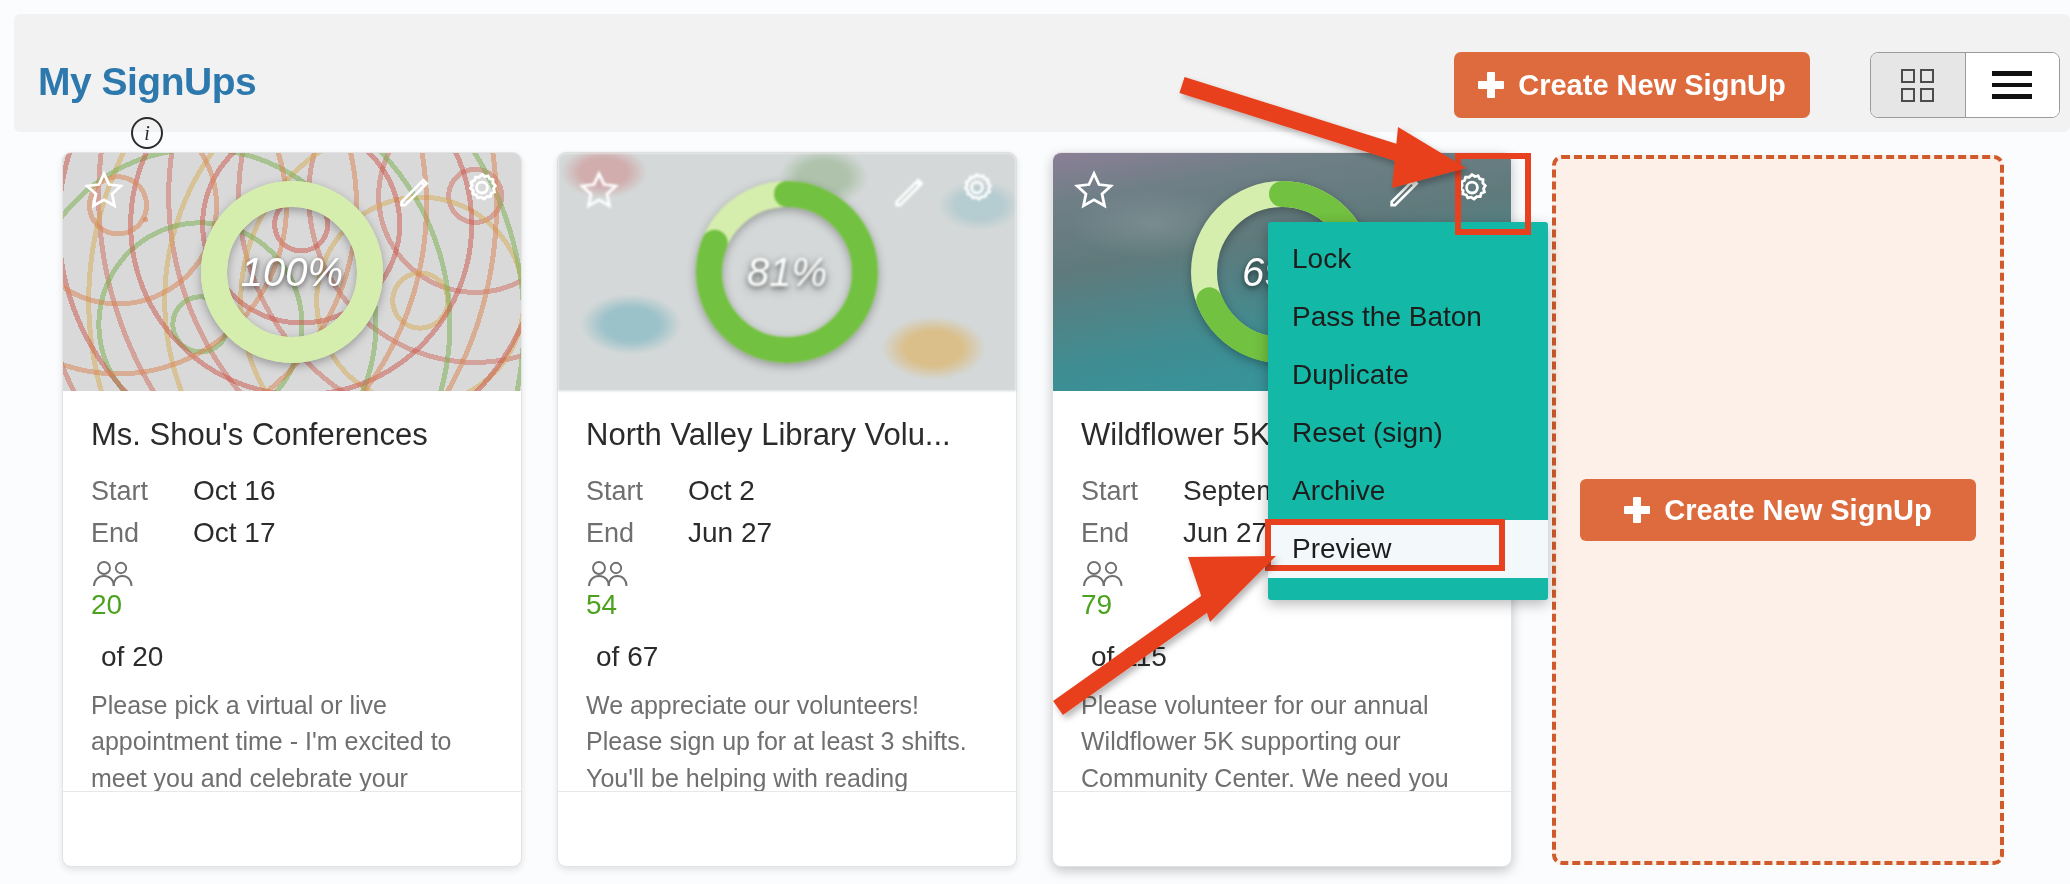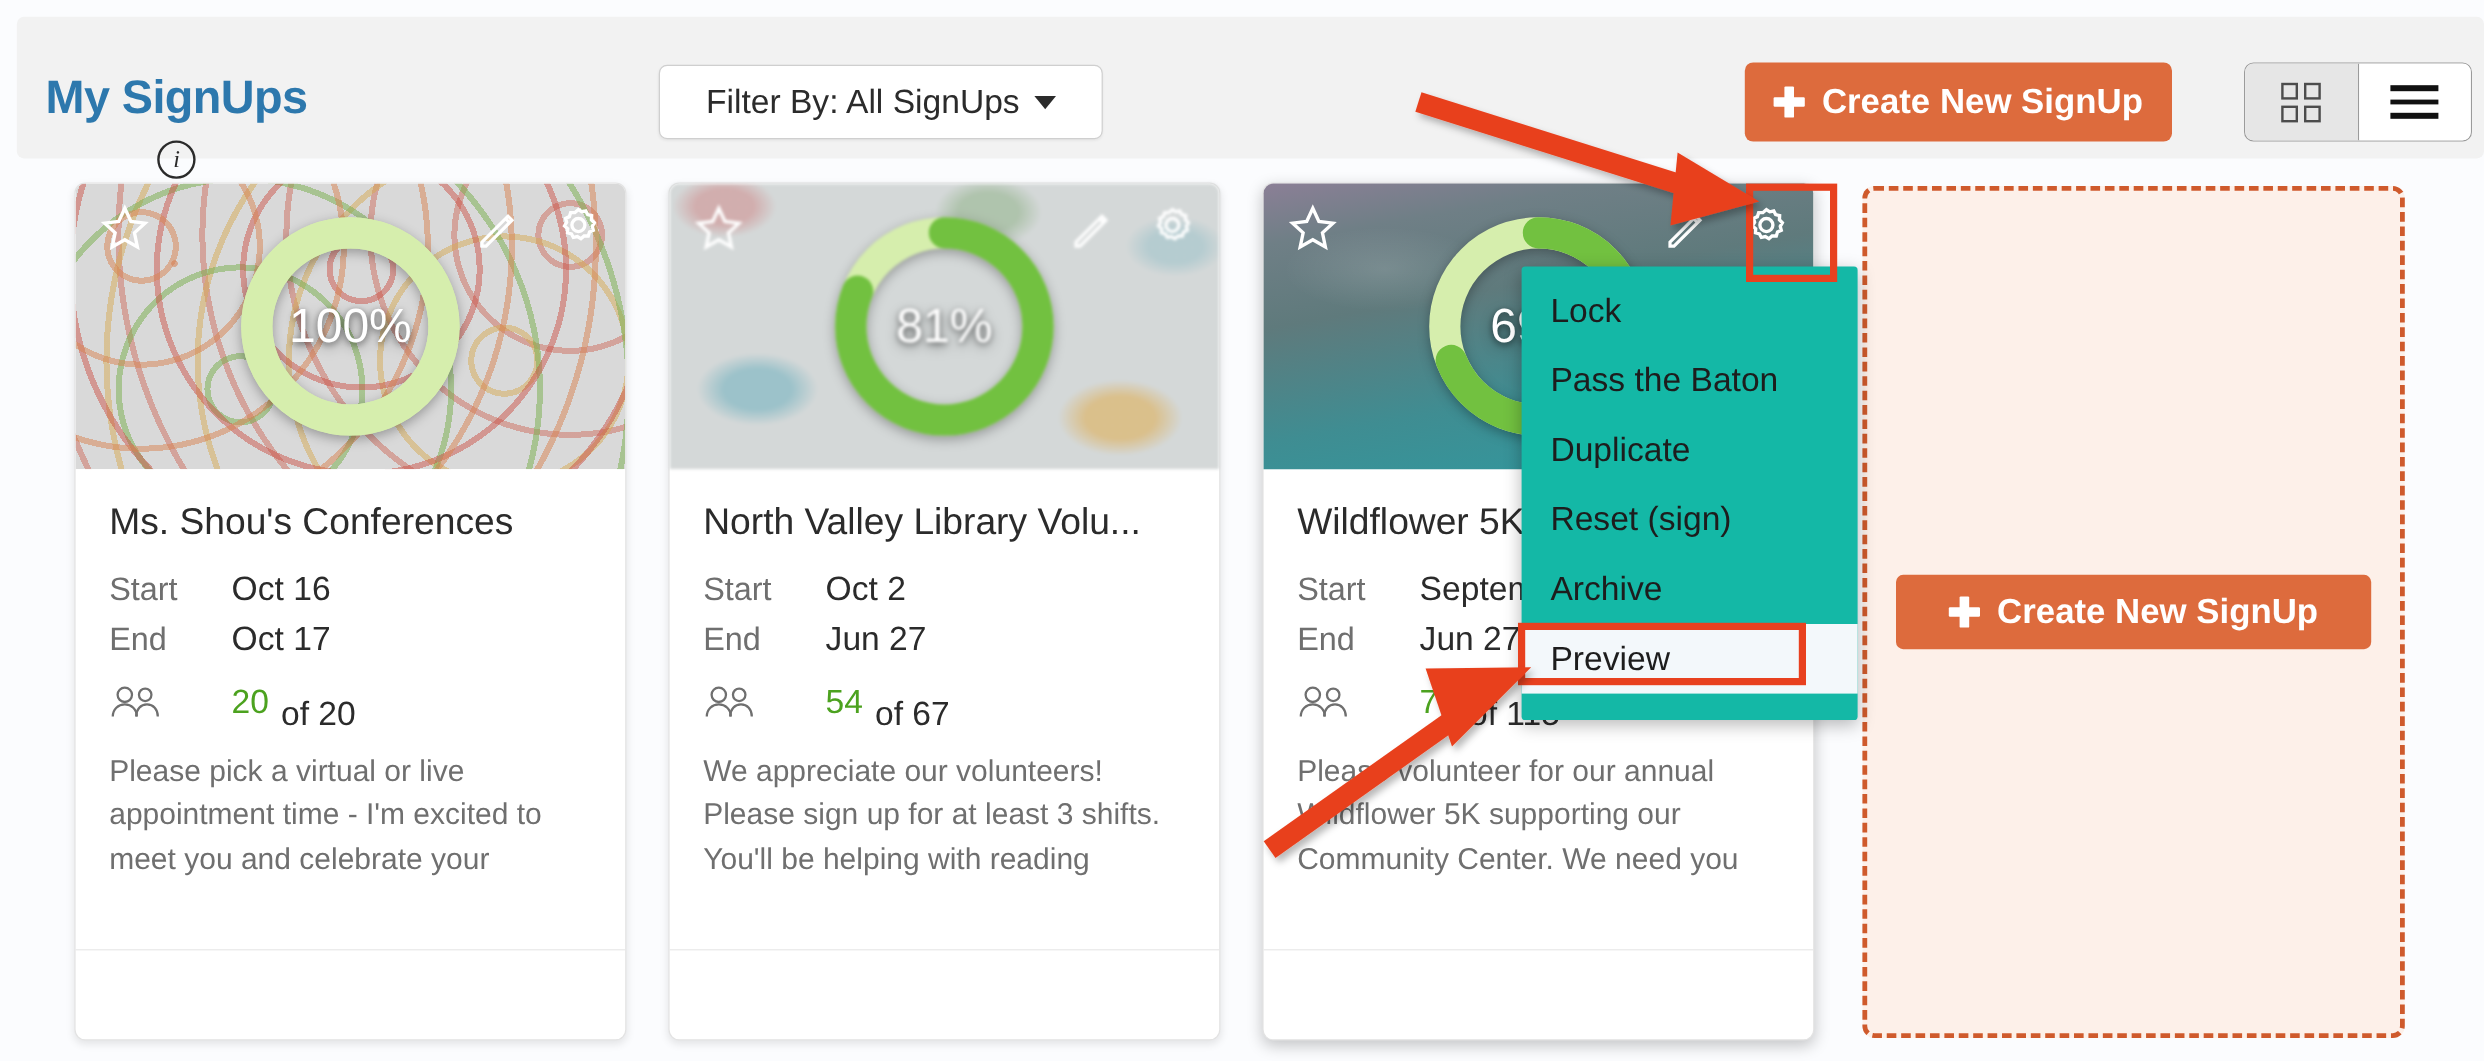--- a/index.html
+++ b/index.html
@@ -102,20 +102,21 @@
   }
   .card-1 { left: 62px; }
   .card-2 { left: 557px; }
   .card-3 { left: 1052px; z-index: 30; box-shadow: 0 4px 12px rgba(0,0,0,0.22); }
 
   .card-media {
     position: relative;
     height: 238px;
     border-radius: 8px 8px 0 0;
     overflow: hidden;
+    font-style: italic;
   }
   
   .media-apples {
     background-color: #d9d9d9;
     background-image:
       radial-gradient(circle at 18% 28%, rgba(214,124,77,0.55) 0 2.5px, transparent 3px),
       repeating-radial-gradient(circle at 12% 22%, transparent 0 26px, rgba(216,130,80,0.50) 26px 31px, transparent 31px 70px),
       repeating-radial-gradient(circle at 52% 30%, transparent 0 24px, rgba(203,78,67,0.48) 24px 29px, transparent 29px 72px),
       repeating-radial-gradient(circle at 30% 72%, transparent 0 25px, rgba(122,175,79,0.52) 25px 30px, transparent 30px 74px),
       repeating-radial-gradient(circle at 78% 62%, transparent 0 25px, rgba(214,170,84,0.50) 25px 30px, transparent 30px 76px),
@@ -172,21 +173,21 @@
   .card-name {
     font-size: 31px; color: #2b2b2b; font-weight: 400;
     white-space: nowrap; overflow: hidden;
     margin-bottom: 22px;
   }
   .meta-row { display: flex; align-items: baseline; margin-bottom: 10px; }
   .meta-label {
     width: 102px; color: #6f6f6f; font-size: 27px;
   }
   .meta-value { color: #2b2b2b; font-size: 28px; }
-  .people-row { display: flex; align-items: center; margin-bottom: 14px; }
+  .people-row { display: flex; align-items: flex-start; margin-bottom: 14px; flex-direction: column; }
   .people-icon { width: 102px; display: flex; align-items: center; }
   .count-filled { color: #4ca21f; font-size: 28px; }
   .count-total  { color: #2b2b2b; font-size: 28px; margin-top: 20px; }
   .card-desc {
     color: #6f6f6f; font-size: 25px; line-height: 1.45;
     max-height: 112px; overflow: hidden;
   }
   .card-footer-divider {
     position: absolute; left: 0; right: 0; bottom: 74px;
     height: 1px; background: #e8e8e8;
@@ -239,24 +240,20 @@
 </head>
 <body>
 
 <div class="header">
 
   <div class="title-wrap">
     <span class="page-title">My SignUps</span>
     <span class="info-icon">i</span>
   </div>
 
-  <div class="filter-btn">
-    <span>Filter By: All SignUps</span>
-    <span class="filter-caret"></span>
-  </div>
 
   <div class="create-btn">
     <span class="plus-glyph"></span>
     <span>Create New SignUp</span>
   </div>
 
   <div class="view-toggle">
     <div class="vt-btn vt-grid">
       <span class="grid-glyph">
         <i></i>

